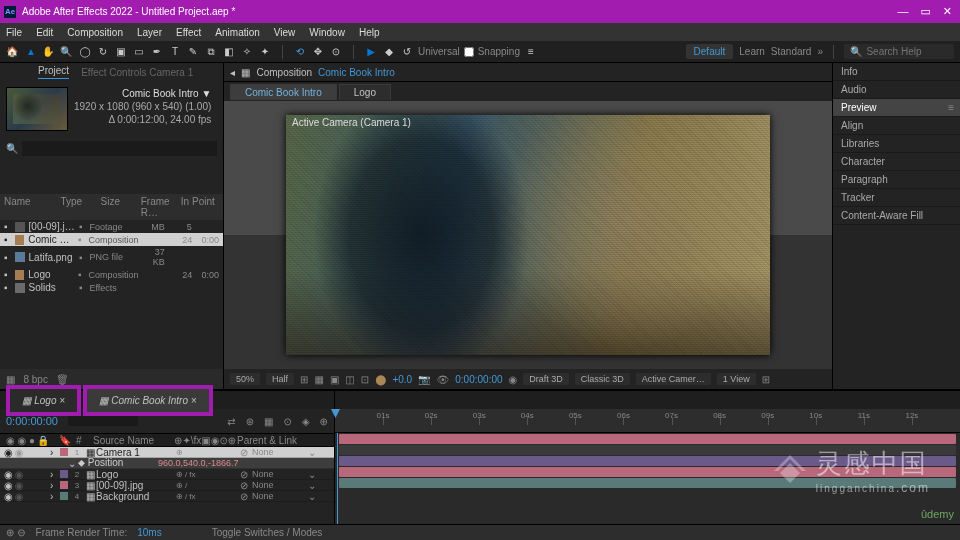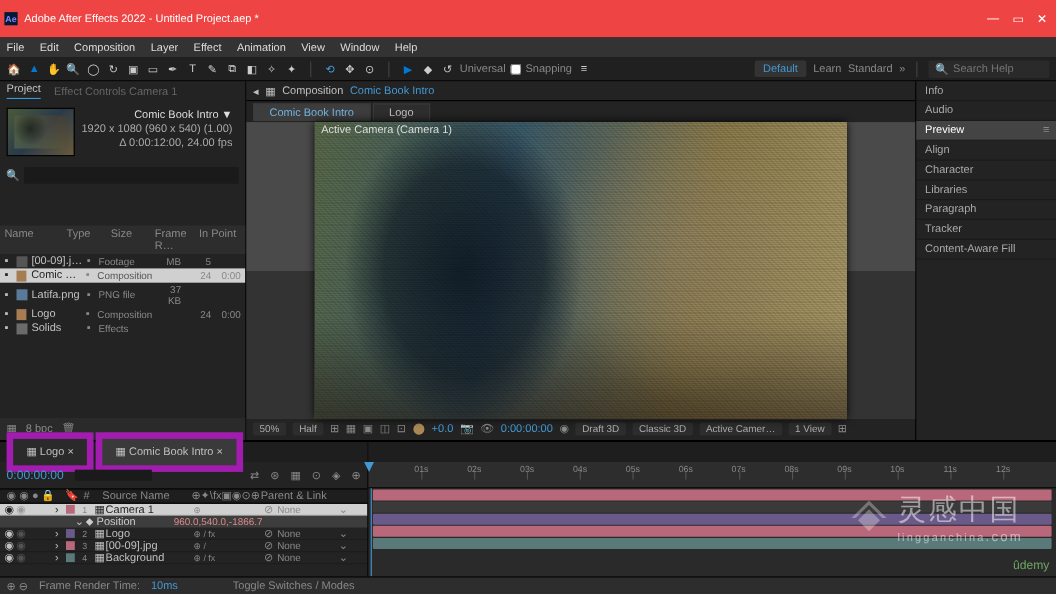--- a/index.html
+++ b/index.html
@@ -1,35 +1,35 @@
 <!DOCTYPE html>
 <html><head>
 <meta charset="utf-8">
 <style>
 * { box-sizing: border-box; margin: 0; padding: 0; font-family: 'Segoe UI', Tahoma, sans-serif; font-size: 10px; }
 body { width: 960px; height: 540px; background: #1e1e1e; color: #c0c0c0; overflow: hidden; position: relative; }
-.titlebar { background: #ef4444; height: 34px; display: flex; align-items: center; padding: 0 4px; color: #fff; }
+.titlebar { background: #a21caf; height: 23px; display: flex; align-items: center; padding: 0 4px; color: #fff; }
 .titlebar .icon { width: 12px; height: 12px; background: #001b36; display: inline-flex; align-items: center; justify-content: center; font-size: 8px; font-weight: bold; color: #8a8aff; margin-right: 6px; }
 .titlebar .title { flex: 1; font-size: 10px; }
 .winctrls { display: flex; gap: 12px; padding-right: 4px; }
 .winctrls span { font-size: 11px; cursor: default; }
 .menubar { background: #333; height: 18px; display: flex; align-items: center; gap: 14px; padding: 0 6px; color: #ddd; }
 .toolbar { background: #202020; height: 22px; display: flex; align-items: center; gap: 6px; padding: 0 6px; border-bottom: 1px solid #000; }
 .tb-sec { display: flex; align-items: center; gap: 4px; }
 .tb-icon { width: 14px; height: 14px; color: #ccc; display: flex; align-items: center; justify-content: center; font-size: 10px; }
 .tb-arrow { color: #0078d4; }
 .tb-divider { width: 1px; height: 14px; background: #444; margin: 0 4px; }
 .tb-text { font-size: 10px; color: #888; }
 .tb-pill { background: #333; padding: 2px 8px; border-radius: 2px; }
 .search { margin-left: auto; display: flex; align-items: center; gap: 4px; background: #2a2a2a; padding: 2px 6px; border-radius: 2px; width: 110px; }
 .search input { background: transparent; border: 0; color: #888; outline: none; font-size: 10px; width: 100%; }
 .content { display: flex; height: 326px; }
 .left-col { width: 224px; background: #232323; display: flex; flex-direction: column; border-right: 1px solid #000; }
 .proj-tabs { height: 18px; display: flex; align-items: center; padding: 0 6px; gap: 12px; font-size: 10px; }
-.proj-tabs .active { border-bottom: 1px solid #3498db; padding-bottom: 2px; }
+.proj-tabs .active { border-bottom: 1px solid #3498db; padding-bottom: 2px; margin-left: 32px; }
 .proj-info { display: flex; padding: 6px; gap: 6px; text-align: right; }
 .thumb { width: 62px; height: 44px; background: linear-gradient(135deg, #4a5a3a, #2a3a4a, #6a5a3a); border: 1px solid #000; position: relative; }
 .thumb::after { content:''; position:absolute; inset: 6px; background: radial-gradient(circle at 30% 40%, rgba(0,0,0,0.5), transparent 40%), linear-gradient(45deg, rgba(100,120,80,0.5), rgba(80,60,40,0.5)); }
 .proj-meta { font-size: 9px; color: #aaa; line-height: 1.3; }
 .proj-meta .name { color: #ddd; font-size: 10px; }
 .proj-search { padding: 4px 6px; display: flex; align-items: center; gap: 4px; }
 .proj-search input { background: #1a1a1a; border: 0; width: 100%; padding: 2px 4px; color: #888; outline: none; font-size: 10px; }
 .proj-head { display: flex; background: #2d2d2d; padding: 2px 4px; font-size: 9px; color: #888; gap: 2px; margin-top: 34px; }
 .proj-head span:first-child { width: 60px; }
 .proj-head span { width: 42px; }
@@ -47,41 +47,41 @@
 .proj-row .sz { width: 28px; font-size: 9px; color: #888; text-align: right; }
 .proj-row .ip { width: 28px; font-size: 9px; color: #888; text-align: right; }
 .proj-foot { height: 20px; background: #2a2a2a; display: flex; align-items: center; gap: 8px; padding: 0 6px; font-size: 9px; color: #888; }
 .mid-col { flex: 1; background: #1a1a1a; display: flex; flex-direction: column; }
 .comp-top { height: 18px; display: flex; align-items: center; padding: 0 6px; gap: 6px; font-size: 10px; background: #232323; }
 .comp-lab { color: #4398d4; }
 .comp-tabs { height: 20px; display: flex; align-items: center; gap: 2px; padding: 0 6px; background: #232323; border-top: 1px solid #000; }
 .ctab { padding: 2px 14px; font-size: 10px; border: 1px solid #3a3a3a; border-bottom: 0; background: #2d2d2d; }
 .ctab.active { background: #3d3d3d; color: #72b3e0; }
 .viewer { flex: 1; background: linear-gradient(#4a4a4a 0 50%, #333 50% 100%); display: flex; align-items: center; justify-content: center; position: relative; }
-.canvas { width: 484px; height: 270px; box-shadow: 0 0 8px #000; position: relative; background: linear-gradient(100deg, #5a6a4a 0%, #3a5a6a 35%, #8a7a4a 70%, #aa9a6a 100%); overflow: hidden; }
+.canvas { width: 484px; height: 240px; box-shadow: 0 0 8px #000; position: relative; background: linear-gradient(100deg, #5a6a4a 0%, #3a5a6a 35%, #8a7a4a 70%, #aa9a6a 100%); overflow: hidden; }
 .canvas::before { content:''; position:absolute; inset:0; background:
   radial-gradient(circle at 70% 45%, rgba(180,160,120,0.4) 0%, transparent 35%),
   radial-gradient(ellipse 180px 240px at 28% 50%, rgba(10,20,30,0.85) 0%, rgba(10,20,30,0.6) 40%, transparent 60%),
   linear-gradient(180deg, transparent 65%, rgba(40,30,20,0.6) 100%);
 }
 .canvas::after { content:''; position:absolute; inset:0; background: repeating-linear-gradient(45deg, rgba(0,0,0,0.08) 0 1px, transparent 1px 3px), repeating-linear-gradient(0deg, rgba(0,0,0,0.1) 0 1px, transparent 1px 2px); mix-blend-mode: multiply; }
 .face { position:absolute; right: 50px; top: 50px; width: 180px; height: 200px; background: radial-gradient(ellipse at 50% 40%, rgba(120,110,90,0.4), transparent 70%); opacity: 0.6; }
 .cam-label { position: absolute; top: 2px; left: 6px; color: #ddd; font-size: 10px; z-index: 5; }
 .comp-foot { height: 20px; background: #232323; display: flex; align-items: center; gap: 6px; padding: 0 6px; font-size: 10px; color: #aaa; }
 .comp-foot .dd { background: #2d2d2d; padding: 1px 6px; border-radius: 2px; font-size: 9px; }
 .cf-ic { color: #888; font-size: 10px; }
 .blue { color: #4398d4; }
 .right-col { width: 128px; background: #232323; border-left: 1px solid #000; }
 .rpanel { height: 18px; display: flex; align-items: center; padding: 0 8px; font-size: 10px; border-bottom: 1px solid #1a1a1a; color: #aaa; }
 .rpanel.active { background: #444; color: #fff; position: relative; }
 .rpanel.active::after { content: '≡'; position: absolute; right: 6px; color: #888; }
 .timeline { height: 150px; background: #232323; display: flex; border-top: 2px solid #000; }
 .tl-left { width: 335px; display: flex; flex-direction: column; border-right: 1px solid #000; }
 .tl-tabs { height: 18px; display: flex; align-items: center; padding: 0 6px; gap: 2px; background: #1e1e1e; }
-.tltab { padding: 6px 12px; font-size: 10px; border: 6px solid #a21caf; background: #2a2a2a; }
+.tltab { padding: 6px 12px; font-size: 10px; border: 4px solid #a21caf; background: #2a2a2a; font-style: italic; }
 .tltab.active { background: #3a3a3a; }
 .tl-time-row { height: 24px; display: flex; align-items: center; padding: 0 6px; gap: 10px; }
 .tl-time { color: #4398d4; font-size: 11px; }
 .tl-icons { height: 14px; display: flex; padding: 0 6px; gap: 3px; background: #1e1e1e; color: #888; font-size: 9px; align-items: center; border-top: 1px solid #000; border-bottom: 1px solid #000; }
 .tl-layers { flex: 1; overflow: hidden; }
 .lrow { height: 11px; display: flex; align-items: center; font-size: 9px; border-bottom: 1px solid rgba(0,0,0,0.2); }
 .lrow.sel { background: #d0d0d0; color: #222; }
 .lrow.sub { background: #3d3d3d; }
 .l-eye { width: 50px; display: flex; gap: 2px; padding-left: 4px; }
 .l-idx { width: 18px; font-size: 8px; color: #888; text-align: center; }
@@ -303,22 +303,22 @@
       <span class="dd">1 View</span>
       <span class="cf-ic">⊞</span>
     </div>
   </div>
 
   <div class="right-col" id="right-col">
       <div class="rpanel">Info</div>
       <div class="rpanel">Audio</div>
       <div class="rpanel active">Preview</div>
       <div class="rpanel">Align</div>
+      <div class="rpanel">Libraries</div>
       <div class="rpanel">Character</div>
-      <div class="rpanel">Libraries</div>
       <div class="rpanel">Paragraph</div>
       <div class="rpanel">Tracker</div>
       <div class="rpanel">Content-Aware Fill</div>
     </div>
 </div>
 
 <div class="timeline">
   <div class="tl-left">
     <div class="tl-tabs" id="tltabs">
         <div class="tltab">▦ Logo ×</div>

